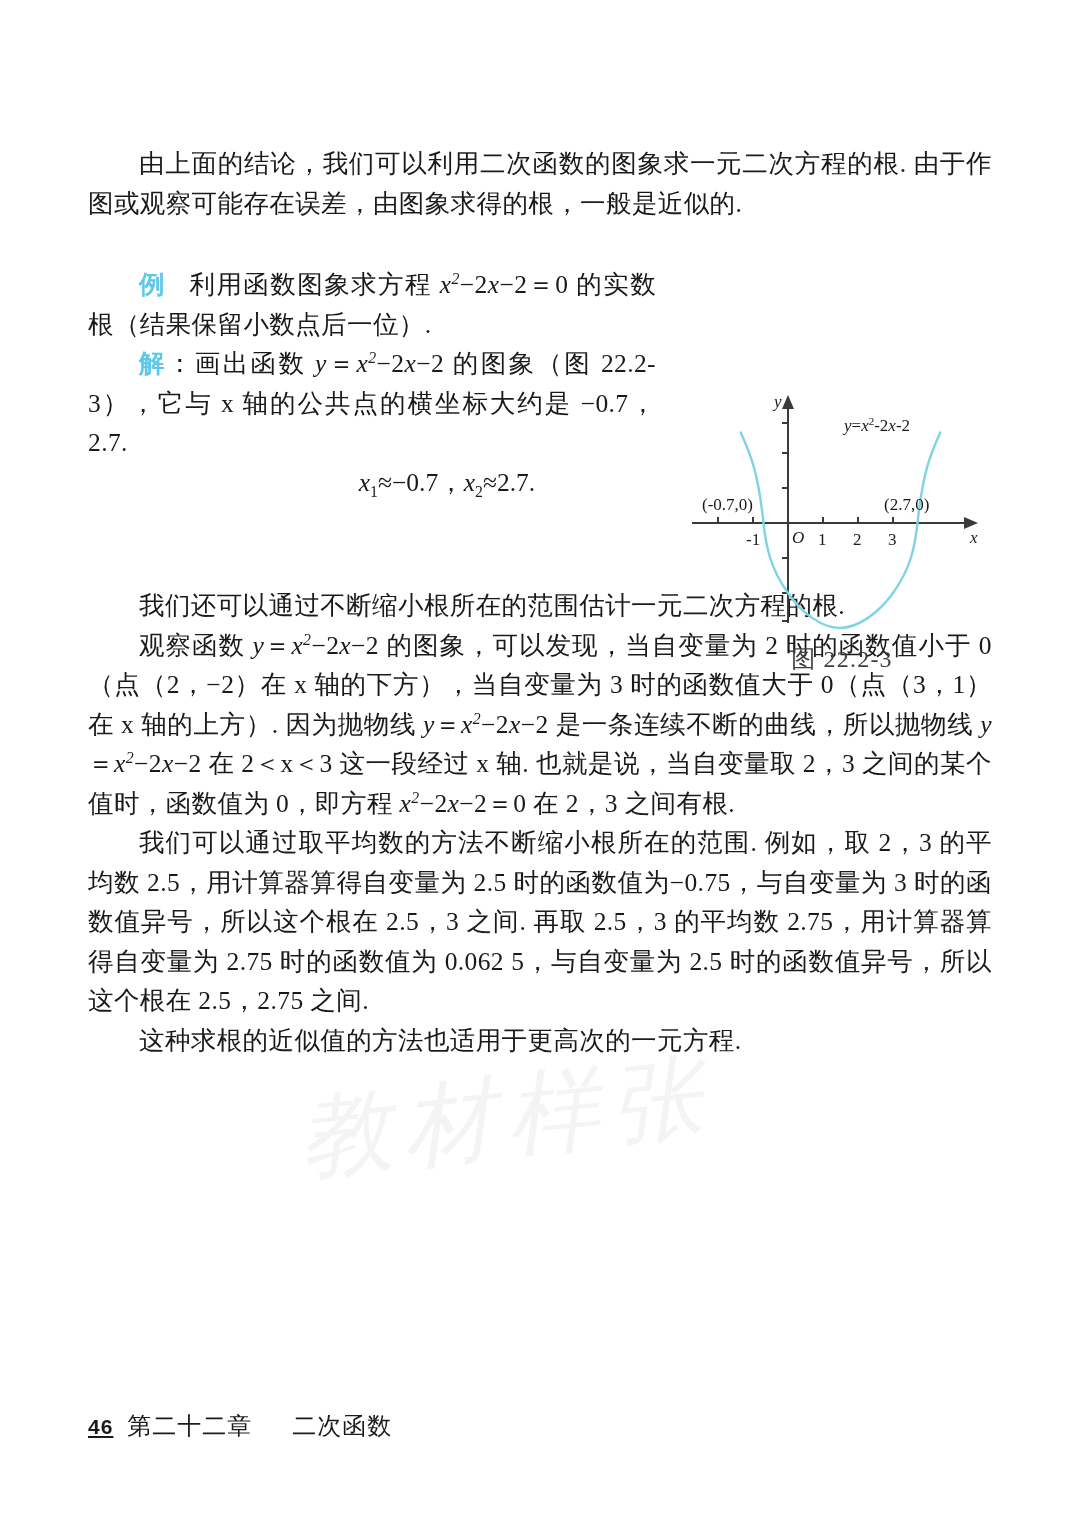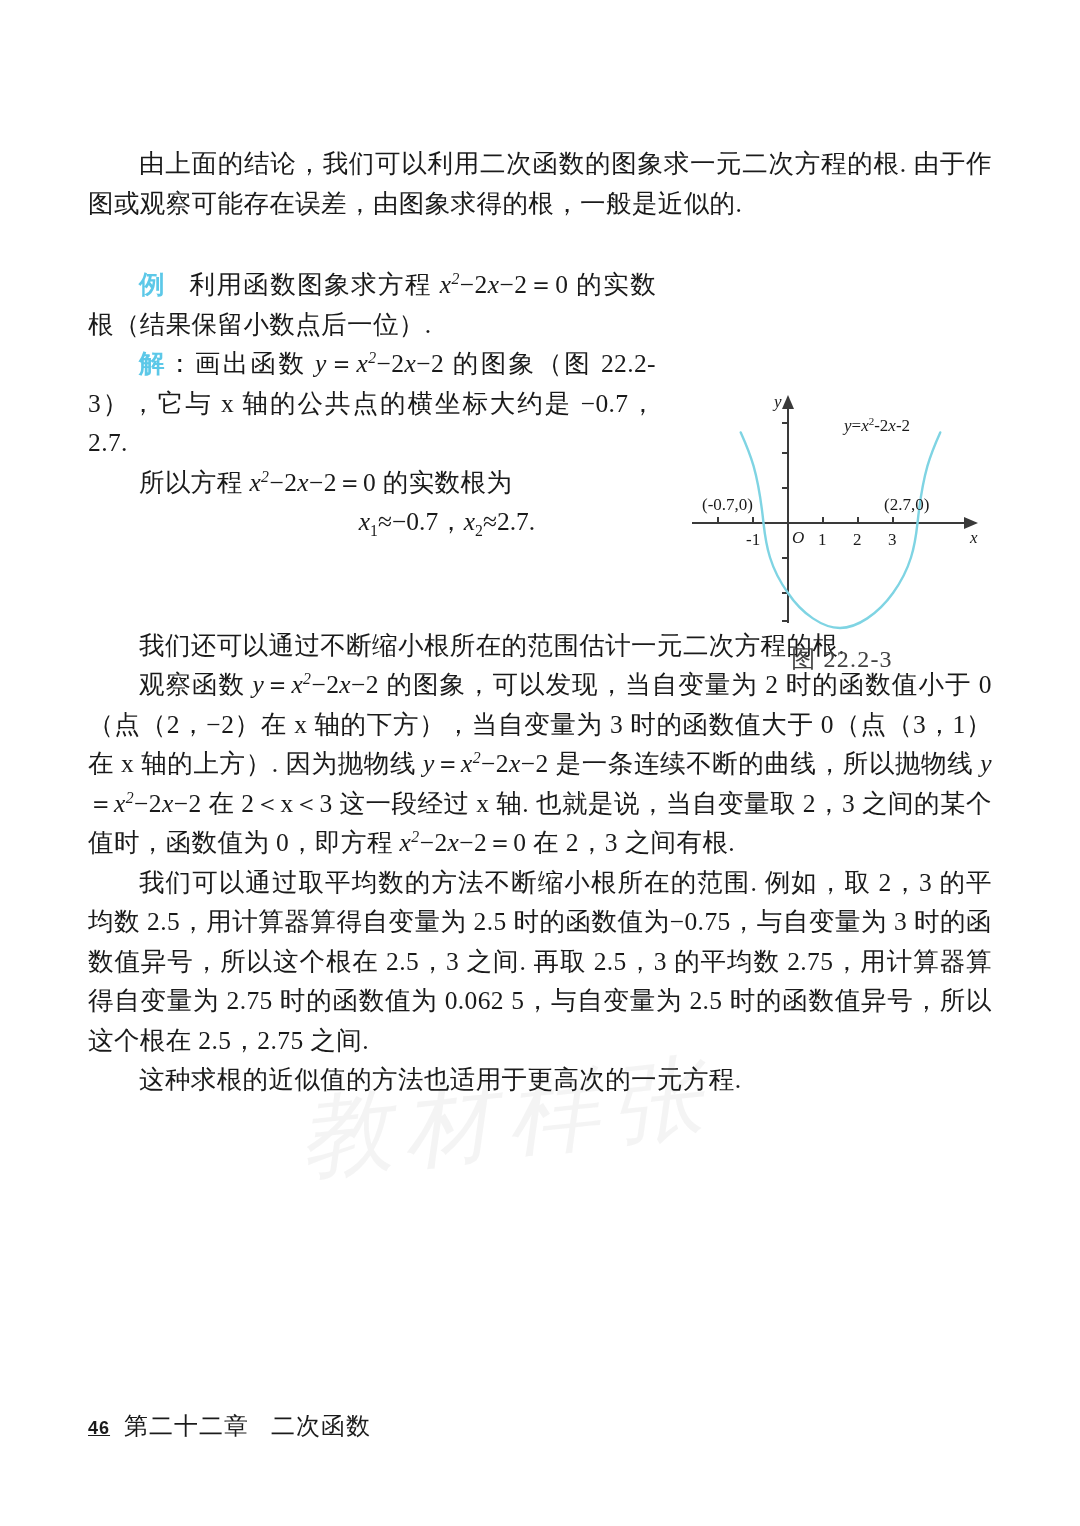--- a/index.html
+++ b/index.html
@@ -105,25 +105,25 @@
     left: 88px;
     bottom: 84px;
     font-size: 24px;
     letter-spacing: 1px;
     color: #1a1a1a;
     font-family: "Liberation Serif", "DejaVu Serif", serif;
   }
   .footer .pnum {
     font-weight: 700;
     font-family: "Liberation Sans", sans-serif;
-    font-size: 18px;
+    font-size: 21px;
     margin-right: 14px;
     text-decoration: underline;
   }
-  .footer .chap { margin-right: 22px; font-family: Liberation Serif, serif; }
+  .footer .chap { margin-right: 40px; font-family: Liberation Serif, serif; }
 
   svg text { font-family: "Liberation Serif", "DejaVu Serif", serif; }
 </style>
 </head>
 <body>
 
 <div class="page">
 
   <div class="watermark">教材样张</div>
 
@@ -176,21 +176,20 @@
           <text x="152" y="48" font-size="17" fill="#1a1a1a"><tspan font-style="italic">y</tspan>=<tspan font-style="italic">x</tspan><tspan font-size="11" dy="-6">2</tspan><tspan dy="6">-2</tspan><tspan font-style="italic">x</tspan>-2</text>
         </svg>
         <div class="cap">图 22.2-3</div>
       </div>
 
       <div class="example-col">
         <p class="body indent"><span class="tag">例</span>&nbsp;&nbsp;&nbsp;<span>利用函数图象求方程 </span><span class="m"><span class="v">x</span><sup class="e">2</sup>−2<span class="v">x</span>−2＝0</span><span> 的实数根（结果保留小数点后一位）.</span></p>
 
         <p class="body indent"><span class="tag">解</span><span>：</span><span>画出函数 </span><span class="m"><span class="v">y</span>＝<span class="v">x</span><sup class="e">2</sup>−2<span class="v">x</span>−2</span><span> 的图象（图 22.2-3），它与 x 轴的公共点的横坐标大约是 −0.7，2.7.</span></p>
 
-        <p class="body indent"><span>所以方程 </span><span class="m"><span class="v">x</span><sup class="e">2</sup>−2<span class="v">x</span>−2＝0</span><span> 的实数根为</span></p>
 
         <p class="centered-eq m"><span class="v">x</span><sub class="e">1</sub><span>≈−0.7，</span><span class="v">x</span><sub class="e">2</sub><span>≈2.7.</span></p>
       </div>
 
       <div class="gap-lg"></div>
     </div>
 
     <div class="gap-sm"></div>
 
     <p class="body indent">我们还可以通过不断缩小根所在的范围估计一元二次方程的根.</p>

